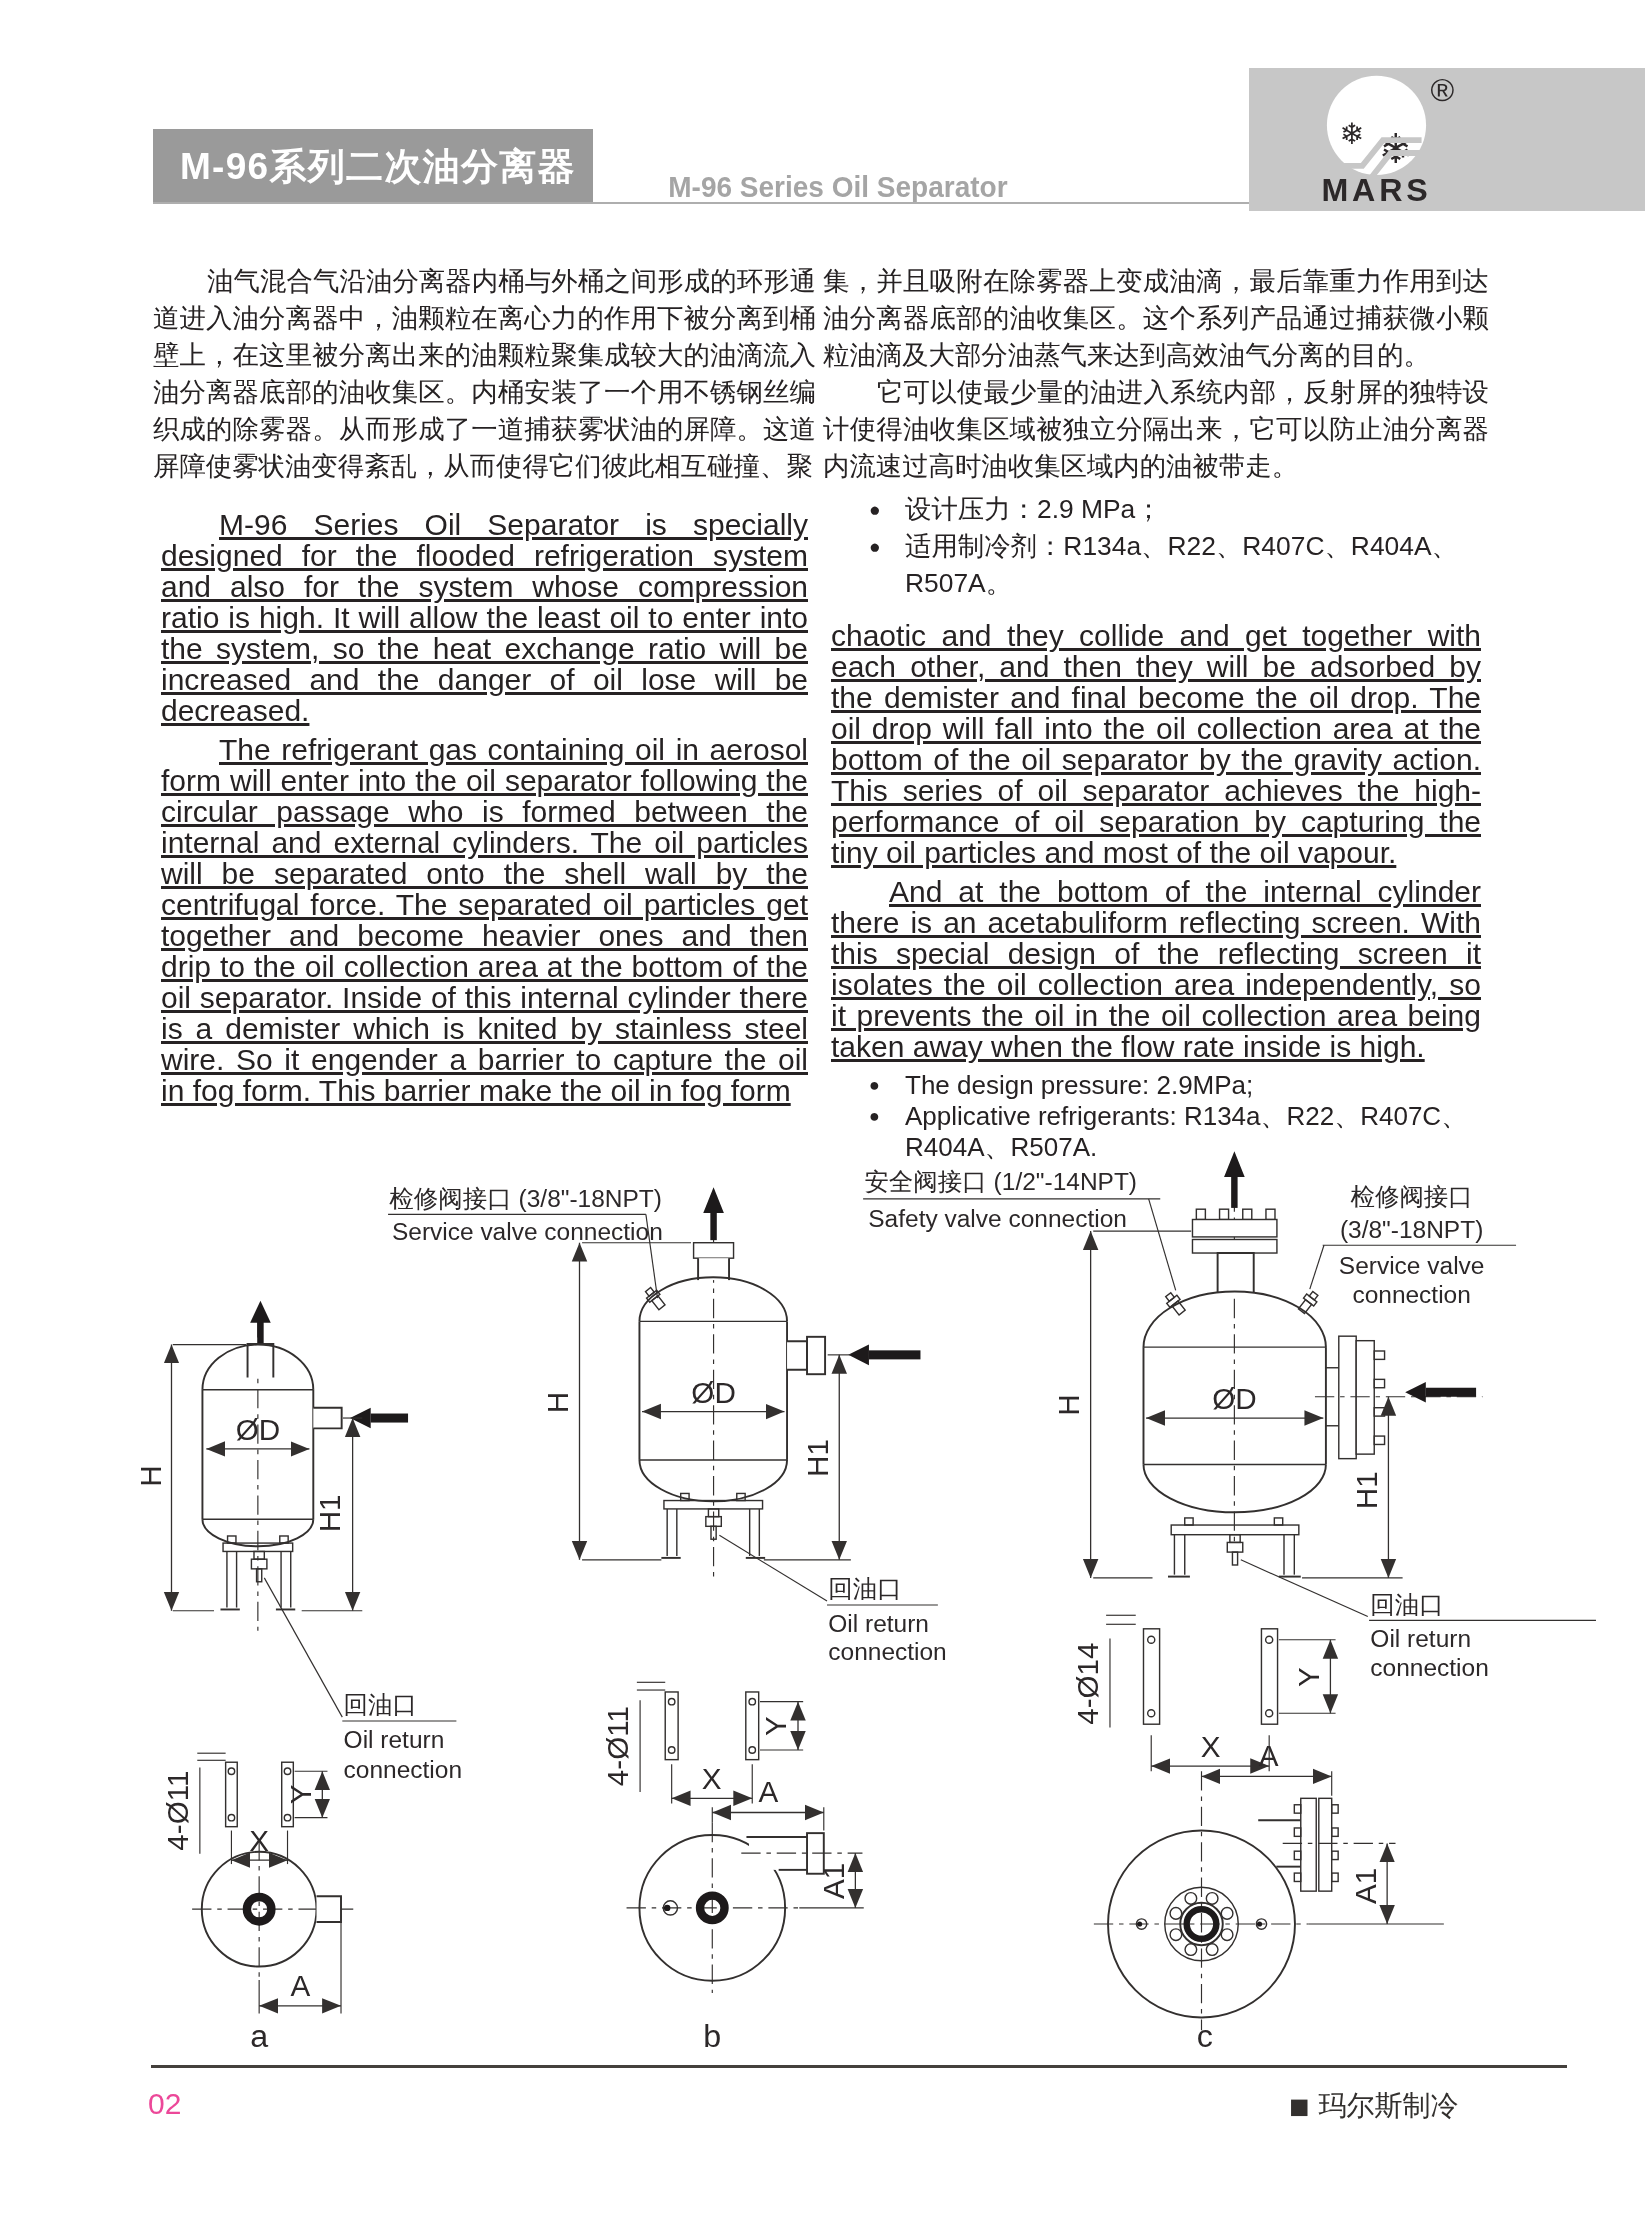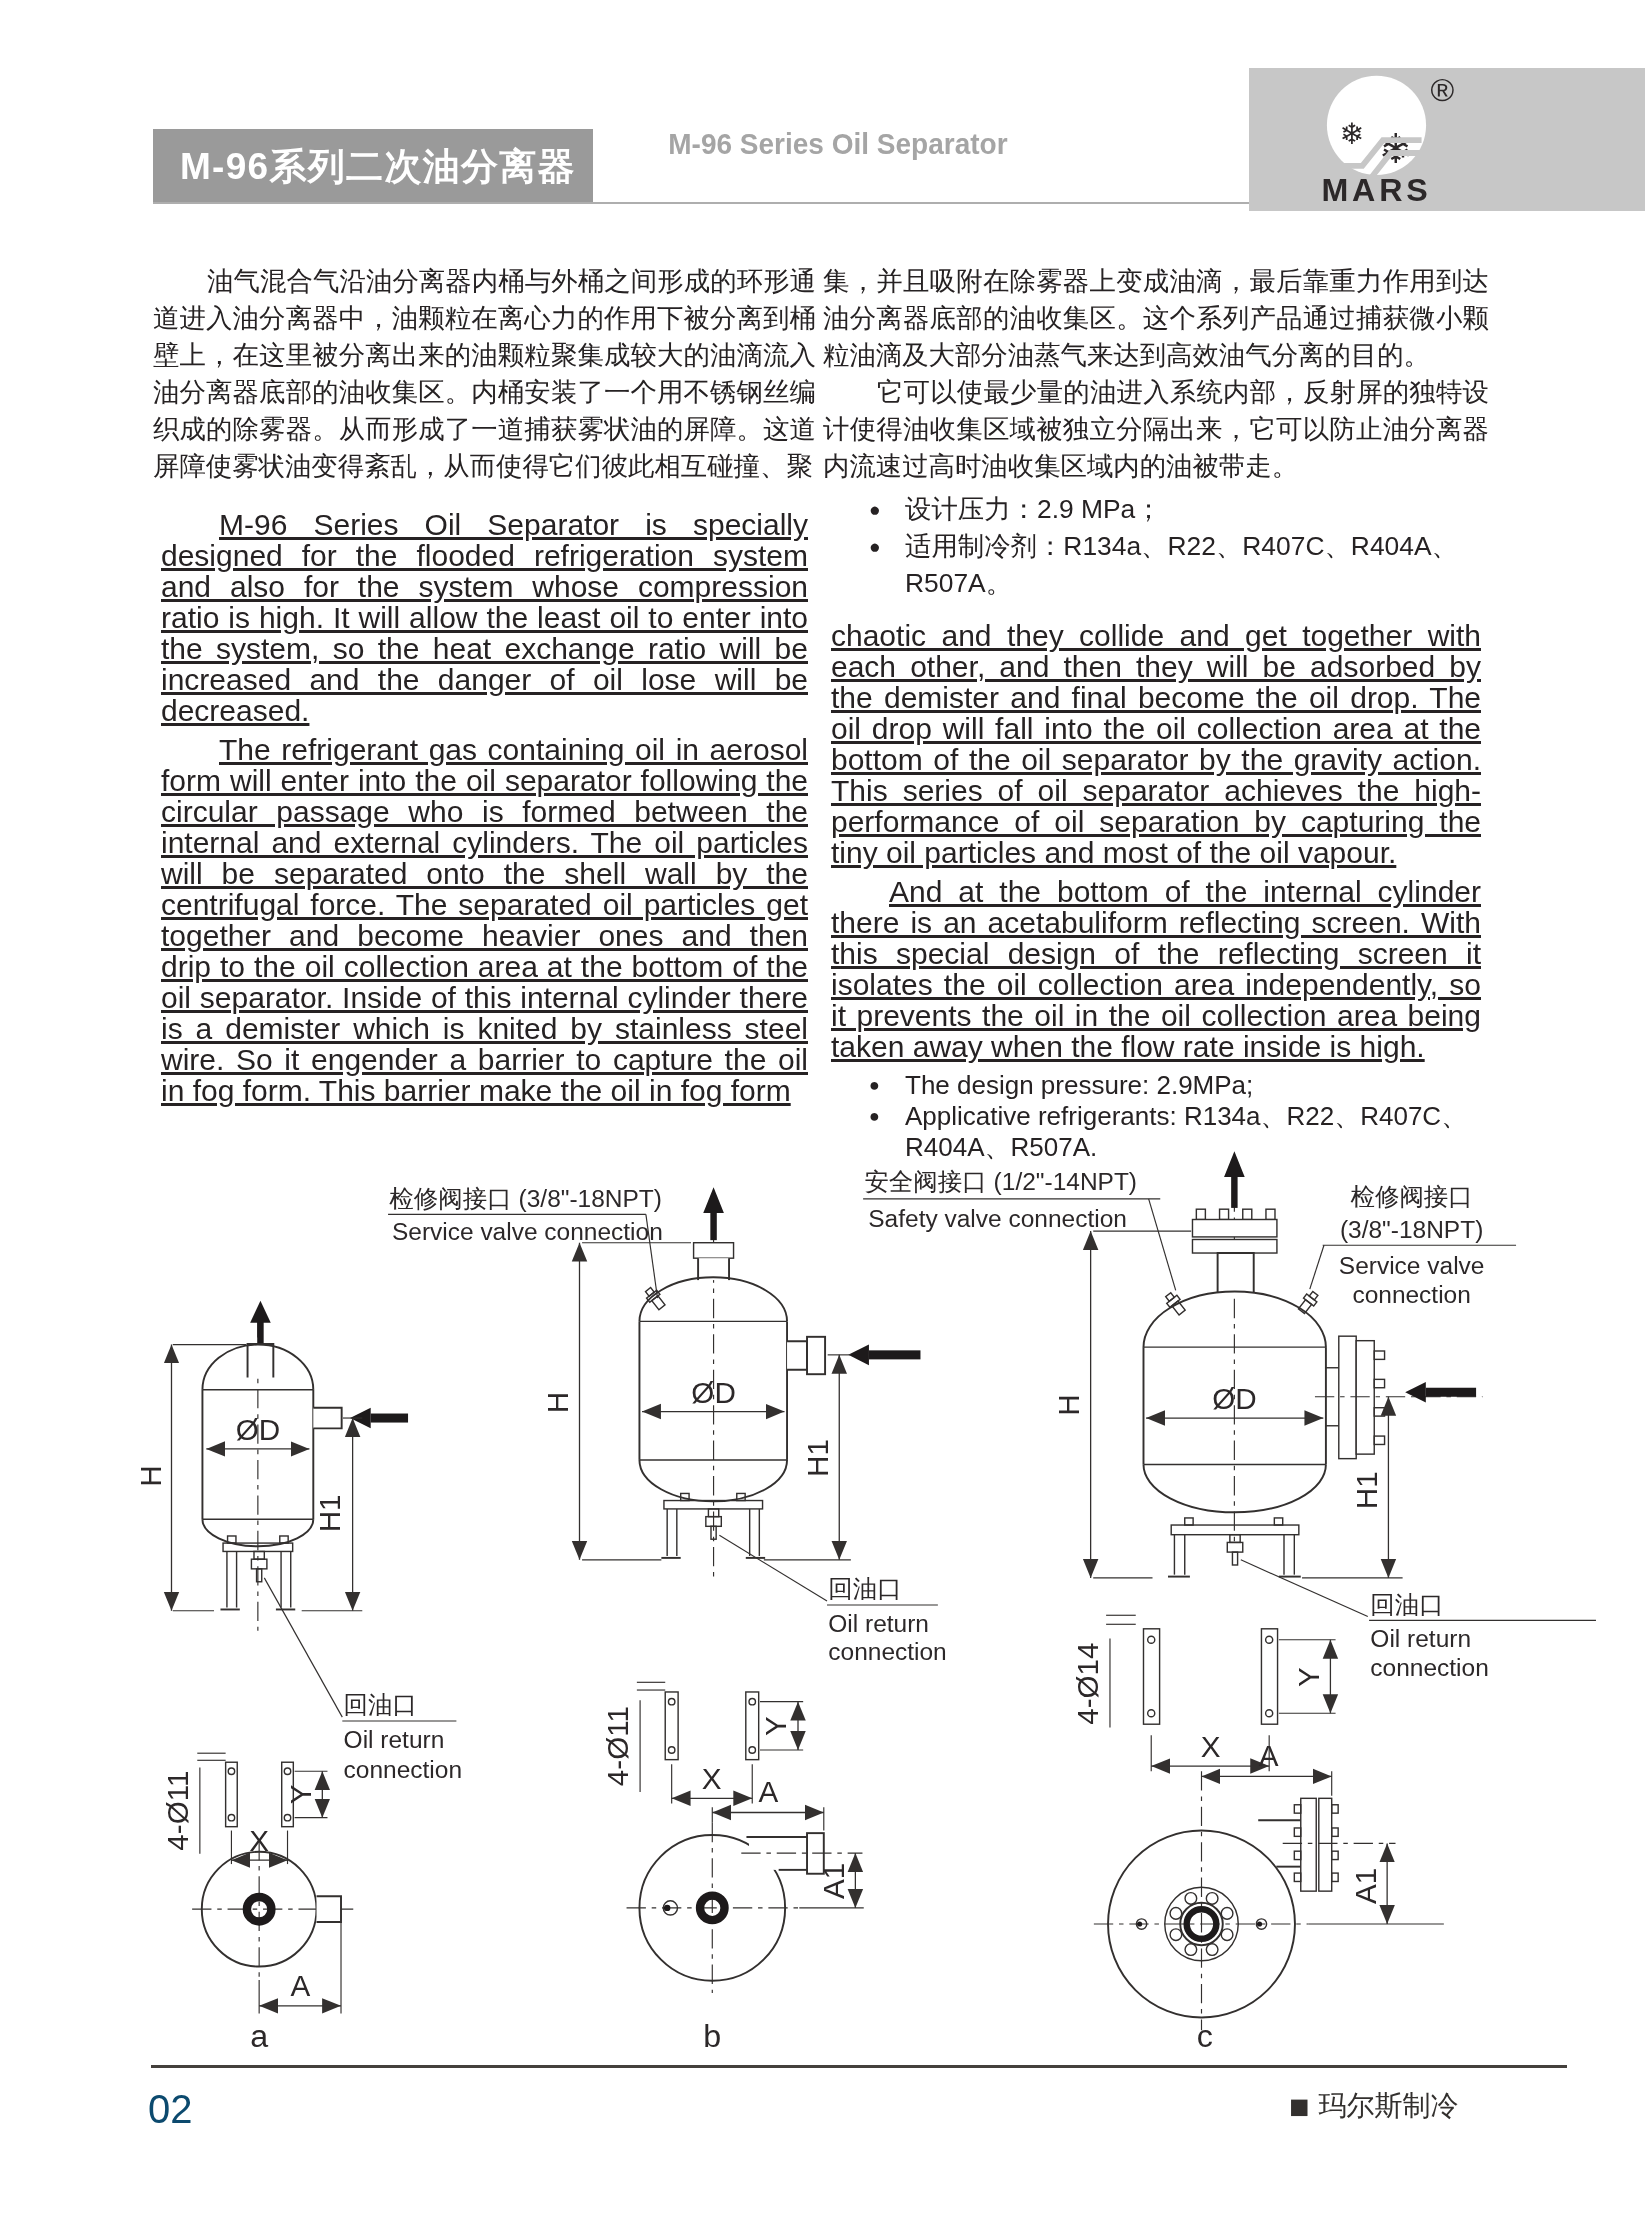--- a/index.html
+++ b/index.html
@@ -2,21 +2,21 @@
 <html style="font-size:10.3px"><head>
 <meta charset="utf-8">
 <style>
   html,body{margin:0;padding:0;background:#888;}
   .page{position:relative;width:1645px;height:2216px;background:#ffffff;overflow:hidden;
         font-family:"Liberation Sans",sans-serif;color:#262223;}
   .abs{position:absolute;}
   
   .title-box{left:153px;top:129px;width:440px;height:75px;background:#9a9a9a;display:flex;align-items:center;}
   .title-box span{color:#fff;font-weight:bold;font-size:37px;letter-spacing:1.3px;padding-left:27px;white-space:nowrap;}
-  .subtitle-band{left:649px;top:129px;width:600px;height:75px;background:#fff;display:flex;align-items:flex-start;}
+  .subtitle-band{left:649px;top:129px;width:600px;height:75px;background:#fff;display:flex;align-items:flex-end;}
   .subtitle-band span{color:#a5a5a5;font-weight:bold;font-size:28px;padding-left:19.3px;white-space:nowrap;transform:scaleY(1.05);}
   .header-rule{left:153px;top:202px;width:1096px;height:1.9px;background:#aeaeae;}
   .logo-box{left:1249px;top:68px;width:396px;height:143px;background:#c7c7c7;}
   
   .col{position:absolute;top:263px;}
   .col1{left:153px;width:663px;}
   .col2{left:823px;width:666px;}
   .zh-p{font-size:26.4px;line-height:37px;text-align:justify;text-indent:54px;margin:0;}
   .en-p{font-size:30px;line-height:31px;text-align:justify;text-indent:58px;margin:8px;text-decoration:underline;}
   .nin{text-indent:0;}
@@ -25,21 +25,21 @@
   .blist{margin:6.4px 0 0 0;padding:0;list-style:none;}
   .blist li{display:flex;margin:0;}
   .blist .bul{width:22px;margin-left:46px;margin-right:14px;flex:none;}
   .zh-li{font-size:26.4px;line-height:37px;}
   .zh-li .bul{font-size:19.3px;}
   .en-li{font-size:26px;line-height:31px;}
   .en-li .bul{font-size:18px;}
   .blist .btx{flex:1;}
   
   .footer-rule{left:151px;top:2065px;width:1416px;height:3.2px;background:#44403c;}
-  .page-num{left:148px;top:2087px;font-size:40px;color:#0c4a6e;}
+  .page-num{left:148px;top:2087px;font-size:30px;color:#ec4899;}
   .footer-brand{left:1289px;top:2087px;display:flex;align-items:center;font-size:28px;color:#33302e;}
   .footer-brand .sq{font-size:34px;margin-right:9px;line-height:1;}
   
   svg text{font-family:"Liberation Sans",sans-serif;fill:#2c2829;}
   .ln{stroke:#33302f;stroke-width:3;fill:none;}
   .thin{stroke:#33302f;stroke-width:2.2;fill:none;}
   .ext{stroke:#33302f;stroke-width:1.8;fill:none;}
   .dim{stroke:#33302f;stroke-width:2;fill:none;marker-start:url(#ar);marker-end:url(#ar);}
   .cl{stroke:#33302f;stroke-width:1.8;fill:none;stroke-dasharray:30 9 7 9;}
   .dsh{stroke:#33302f;stroke-width:1.8;fill:none;stroke-dasharray:30 9 7 9;}

